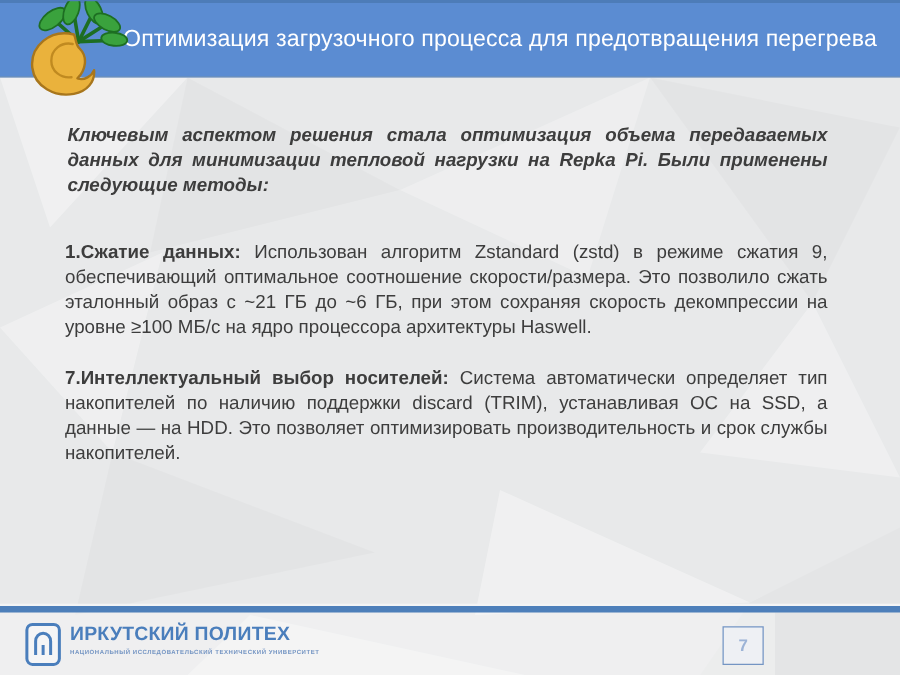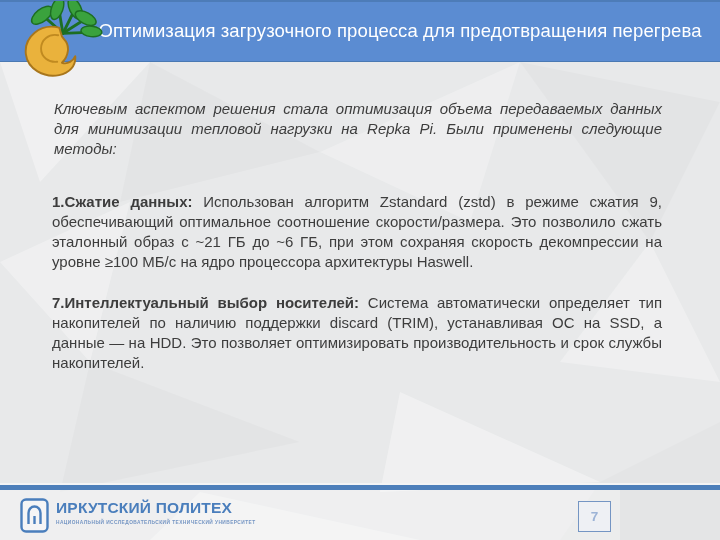--- a/index.html
+++ b/index.html
@@ -33,21 +33,21 @@
     pointer-events:none;
   }
 
   
   .content {
     position:absolute; left:52px; top:99px; width:610px; z-index:3;
     color:#3d3d3d; font-size:15px; line-height:20px; text-align:justify;
   }
   .intro {
     margin:0 0 33px 2px;
-    font-weight:normal; font-style:italic;
+    font-weight:bold; font-style:italic;
   }
   .point { margin:12px 0 21px 0; }
   .point .lead { font-weight:bold; }
 
   
   .footer-divider {
     position:absolute; top:483px; left:0; width:720px; height:7px; z-index:4;
     background:linear-gradient(to bottom, #f3f4f5 0px, #f3f4f5 2px, #4d7fba 2px);
   }
   .footer {

